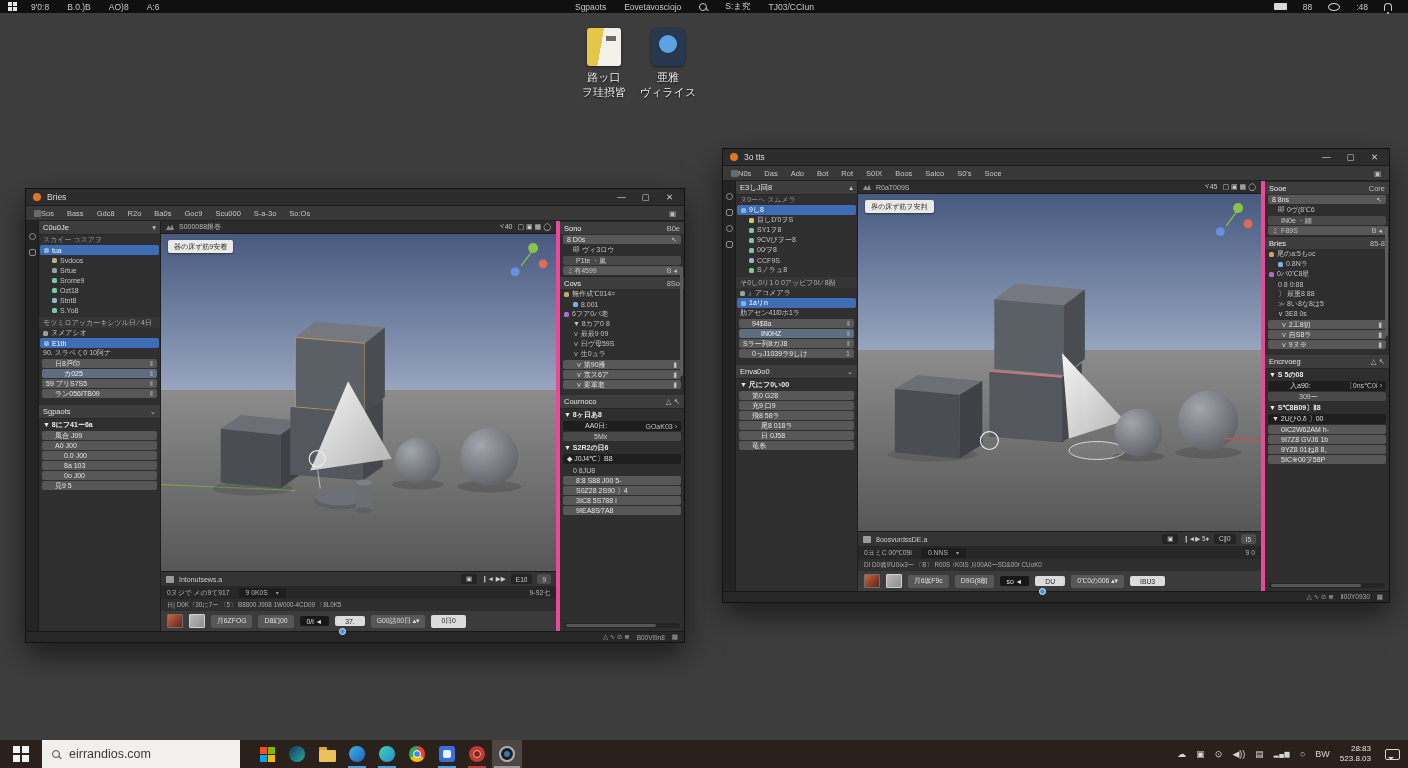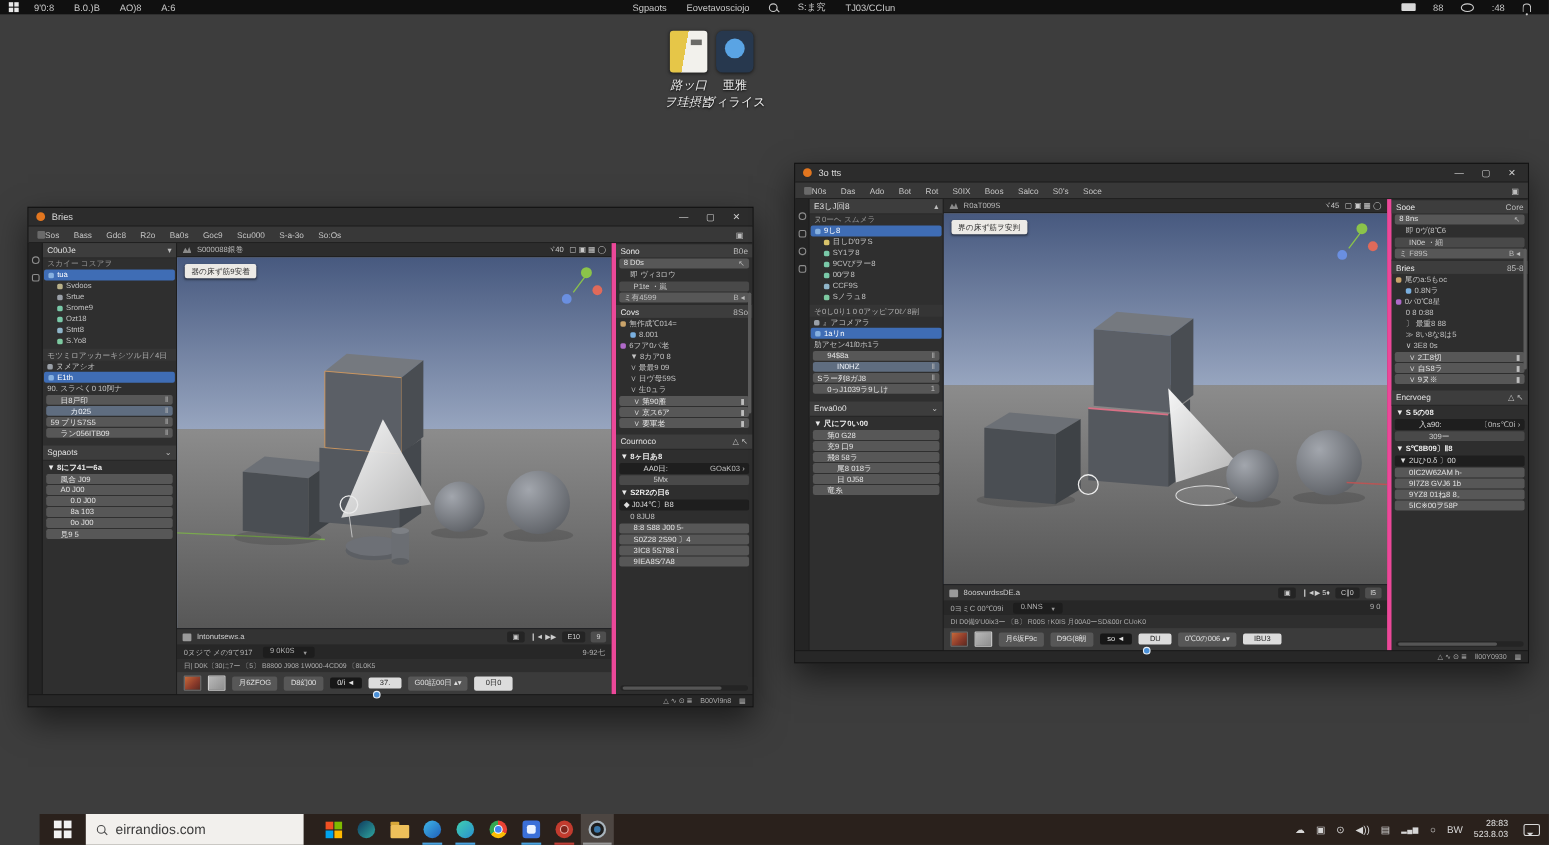--- a/index.html
+++ b/index.html
@@ -94,21 +94,21 @@
   .thumb.orange { background:linear-gradient(135deg,#c96a3a,#8a3a2a 60%,#5a2a20); }
   .thumb.gray { background:linear-gradient(135deg,#b9b9b9,#8e8e8e); border-color:#d0d0d0; }
   .btn { background:#575757; border-radius:2px; padding:1.5px 6px; }
   .darkf { background:#171717; border-radius:2px; padding:1.5px 7px; color:#e2e2e2; display:flex; gap:6px; align-items:center; }
   .whitef { background:#dcdcdc; color:#1f1f1f; border-radius:2px; padding:1.5px 10px; }
   .playdot { position:absolute; left:45%; bottom:-4px; width:7px; height:7px; border-radius:50%; background:#4a90d8; border:1.5px solid #e6edf5; z-index:6; }
 
   .statusbar { height:11px; background:#272727; border-top:1px solid #191919; display:flex; align-items:center; justify-content:flex-end; gap:7px; padding:0 6px; font-size:6.5px; color:#a8a8a8; flex:none; }
 
   
-  .taskbar { position:absolute; left:0; right:0; bottom:0; height:28px; background:#2a211c; display:flex; align-items:center; z-index:60;margin-left:36px; }
+  .taskbar { position:absolute; left:0; right:0; bottom:0; height:28px; background:#2a211c; display:flex; align-items:center; z-index:60; }
   .start { width:42px; height:100%; display:flex; align-items:center; justify-content:center; }
   .start .wl { display:grid; grid-template-columns:7px 7px; gap:1.5px; }
   .start .wl i { width:7px; height:7px; background:#f2f2f2; }
   .search { width:198px; height:100%; background:#f2f0ed; display:flex; align-items:center; gap:9px; padding:0 10px; color:#3a3a3a; font-size:12.5px; }
   .search .glass { border-color:#4a4a4a; } .search .glass::after { background:#4a4a4a; }
   .apps { display:flex; align-items:center; height:100%; margin-left:12px; }
   .app { width:30px; height:100%; display:flex; align-items:center; justify-content:center; position:relative; }
   .app.active { background:rgba(255,255,255,.17); }
   .app .ul { position:absolute; bottom:0; left:6px; right:6px; height:2px; background:#4aa3e0; }
   .app .ul.red { background:#c04038; } .app .ul.gray { background:#9a9a9a; left:2px; right:2px; }
@@ -167,21 +167,21 @@
     </span>
     <span class="tb-right">
       <span class="mini-rect"></span>
       <span>88</span>
       <span class="mini-oval"></span>
       <span>:48</span>
       <span class="mini-bell"></span>
     </span>
   </div>
 
-  <div class="dicon" style="left:594px; top:28px;font-style:italic;">
+  <div class="dicon" style="left:572px; top:28px;">
     <div class="img doc-ic"></div>
     <div>路ッ口</div>
     <div>ヲ珪摂皆</div>
   </div>
   <div class="dicon" style="left:636px; top:28px;">
     <div class="img app-ic"></div>
     <div>亜雅</div>
     <div>ヴィライス</div>
   </div>
 

